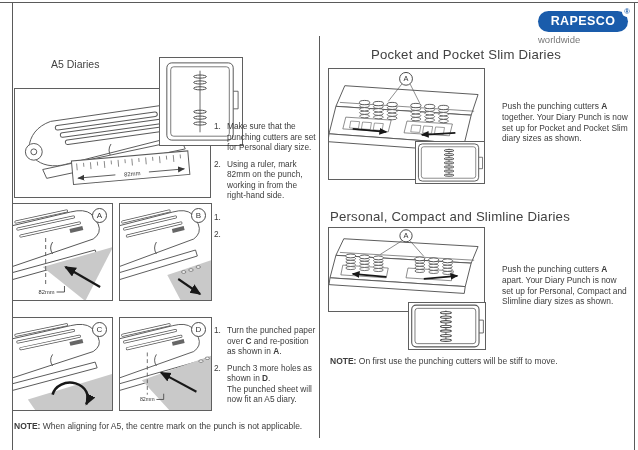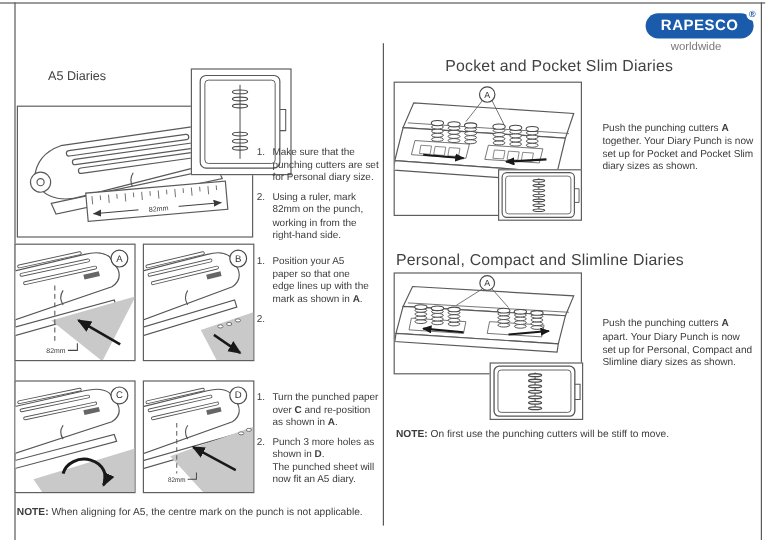--- a/index.html
+++ b/index.html
@@ -18,40 +18,40 @@
   .body-text{position:absolute;font-size:8.4px;line-height:10.8px;}
   .body-text span{white-space:pre-line;}
   .note{position:absolute;font-size:8.5px;color:#3c3c3c;white-space:nowrap;text-align:center;}
   .badge{position:absolute;top:4px;right:5px;width:13px;height:13px;border:1px solid #4a4a4a;
          border-radius:50%;background:#fff;font-size:8px;line-height:13px;text-align:center;color:#333;}
   .logo{position:absolute;left:538px;top:11px;width:90px;height:21px;border-radius:11px;
         background:#1a5cab;text-align:center;}
   .logo-text{font-size:12.5px;font-weight:bold;color:#fff;line-height:21px;letter-spacing:.4px;}
   .logo-reg{position:absolute;right:-4px;top:-4px;width:10px;height:10px;background:#fff;
             border-radius:50%;color:#1a5cab;font-size:7.5px;line-height:10px;text-align:center;font-weight:bold;}
-  .tagline{position:absolute;left:538px;top:34px;width:84px;text-align:center;font-size:9.5px;color:#787878;}
+  .tagline{position:absolute;left:538px;top:34px;width:84px;text-align:left;font-size:9.5px;color:#787878;}
   svg text{font-family:"Liberation Sans",sans-serif;}
 </style>
 </head>
 <body>
 
 <div class="page">
 
   <div class="rule" style="left:0;top:2px;width:638px;height:1px;"></div>
   <div class="rule" style="left:12px;top:2px;width:1px;height:448px;"></div>
   <div class="rule" style="left:634px;top:2px;width:1px;height:448px;"></div>
   <div class="rule" style="left:319px;top:36px;width:1px;height:402px;"></div>
 
   <div class="logo">
     <span class="logo-text">RAPESCO</span>
     <span class="logo-reg">®</span>
   </div>
   <div class="tagline">worldwide</div>
 
-  <div class="h-sub" style="left:40px;top:58px;">A5 Diaries</div>
+  <div class="h-sub" style="left:51px;top:58px;">A5 Diaries</div>
 
   <div class="panel" style="left:14px;top:88px;width:197px;height:110px;">
     <svg viewBox="0 0 197 110" preserveAspectRatio="none">
       <defs>
         <marker id="arr_main" markerWidth="8" markerHeight="7" refX="6.5" refY="3" orient="auto" markerUnits="userSpaceOnUse">
           <path d="M0,0 L7,3 L0,6 Z" fill="#3a3a3a"></path>
         </marker>
       </defs>
       <g stroke="#5a5a5a" fill="#fff">
         <path d="M14,60 C15,48 22,38 36,33 L146,17 C160,15 170,17 175,25 C180,33 177,42 167,47 L54,76 C38,81 26,77 20,71 Z"></path>
@@ -161,24 +161,20 @@
           <ellipse cx="86" cy="63" rx="2.4" ry="1.3"></ellipse>
       </g>
       <path d="M64,75 L88,90" stroke="#181818" stroke-width="2.2" fill="none" marker-end="url(#arr_b)"></path>
     </svg>
     <div class="badge">B</div>
   </div>
 
   <div class="steps" style="left:214px;top:212px;width:106px;">
     <div class="step">
       <span class="num">1.</span>
-      <span class="txt"><span>Position your A5
-paper so that one
-edge lines up with the
-mark as shown in </span><b>A</b><span></span><b></b><span>.</span><span></span></span>
     </div>
     <div class="step">
       <span class="num">2.</span>
     </div>
   </div>
 
   <div class="panel" style="left:12px;top:317px;width:101px;height:94px;">
     <svg viewBox="0 0 100 96" preserveAspectRatio="none">
       <defs>
         <marker id="arr_c" markerWidth="14" markerHeight="12" refX="10.5" refY="5" orient="auto" markerUnits="userSpaceOnUse">

